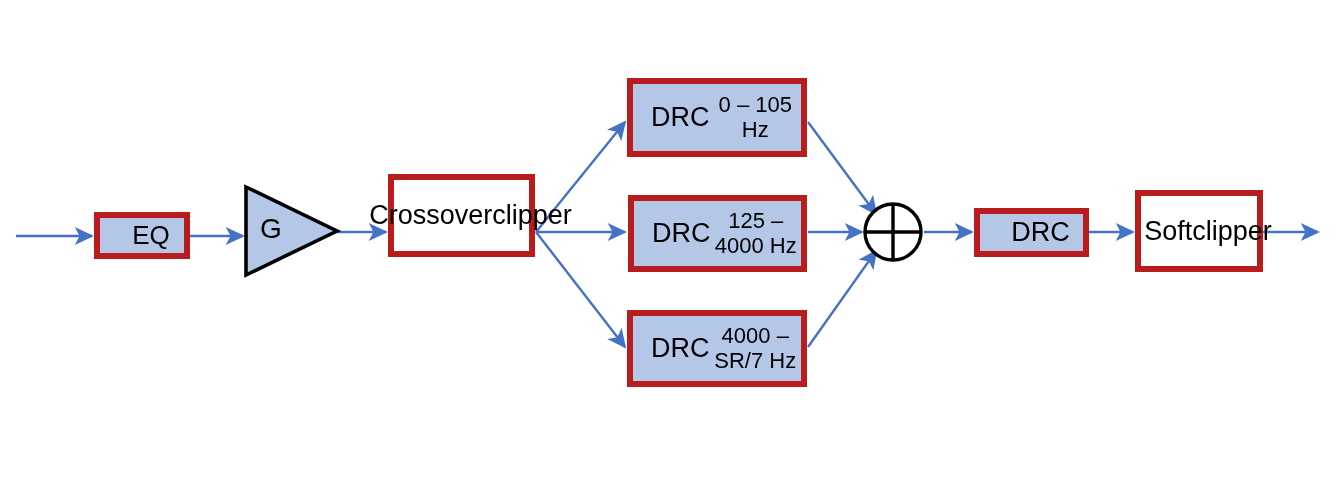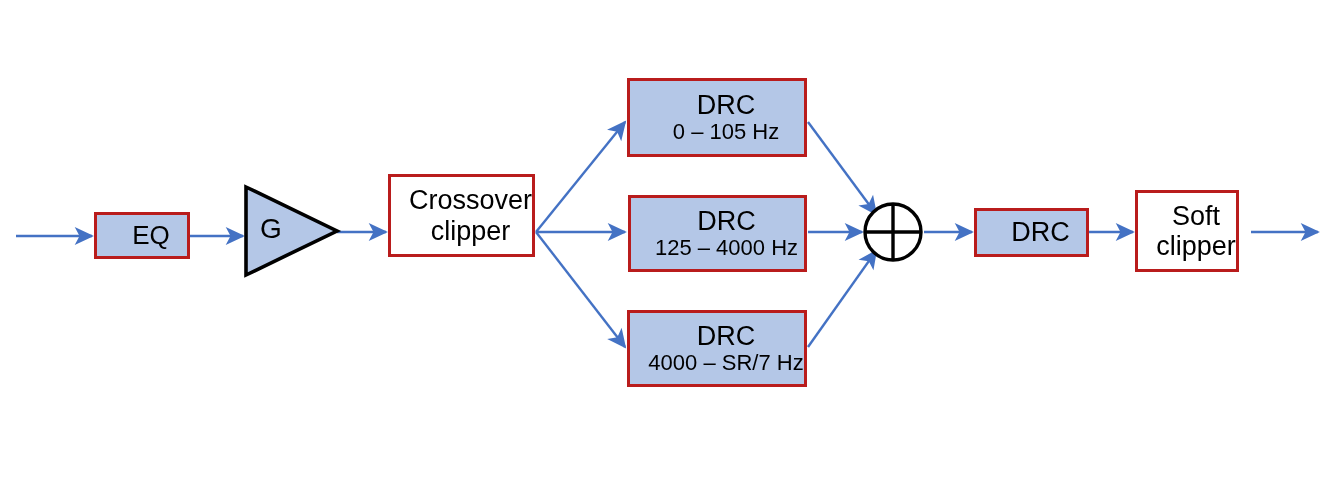--- a/index.html
+++ b/index.html
@@ -1,21 +1,21 @@
 <!DOCTYPE html>
 <html><head>
 <meta charset="utf-8">
 <style>
   html,body{margin:0;padding:0;background:#ffffff;}
   body{width:1338px;height:482px;font-family:"Liberation Sans",sans-serif;}
   #stage{position:relative;width:1338px;height:482px;overflow:hidden;background:#fff;}
   svg#wires{position:absolute;left:0;top:0;width:1338px;height:482px;}
 
-  .blk{position:absolute;box-sizing:border-box;border:3px solid #b91c1c;
-       display:flex;flex-direction:column;align-items:center;justify-content:center;
+  .blk{position:absolute;box-sizing:border-box;border:6px solid #b91c1c;
+       display:flex;flex-direction:row;align-items:center;justify-content:center;
        text-align:center;color:#000;line-height:1.12;padding-left:18px;}
   .blk.fill{background:#B4C7E7;}
   .blk.plain{background:#ffffff;}
   .t1{font-size:26px;}
   .t2{font-size:22px;}
   .tbig{font-size:27px;}
 
   .tri{position:absolute;}
   .tri .lbl{position:absolute;font-size:28px;color:#000;}
 </style>
@@ -81,18 +81,18 @@
 
   <div class="blk fill" style="left:627px;top:310px;width:180px;height:77px;">
     <span class="tbig">DRC</span>
     <span class="t2">4000 – SR/7 Hz</span>
   </div>
 
   <div class="blk fill tbig" style="left:974px;top:208px;width:115px;height:49px;">
     <span>DRC</span>
   </div>
 
-  <div class="blk plain tbig" style="left:1135px;top:190px;width:104px;height:82px;">
+  <div class="blk plain tbig" style="left:1135px;top:190px;width:128px;height:82px;">
     <span>Soft</span>
     <span>clipper</span>
   </div>
 
 </div>
 
 </body></html>

